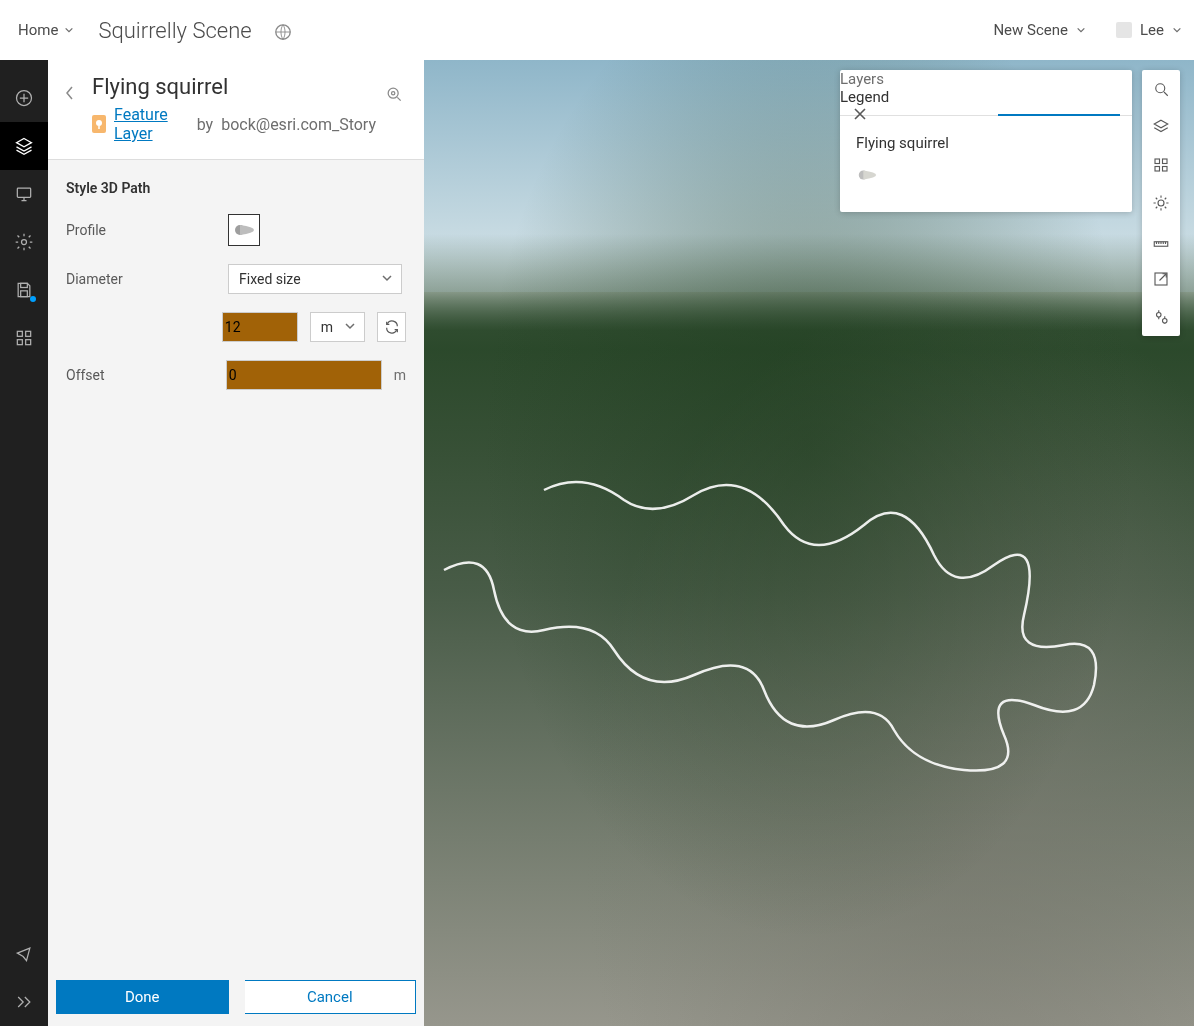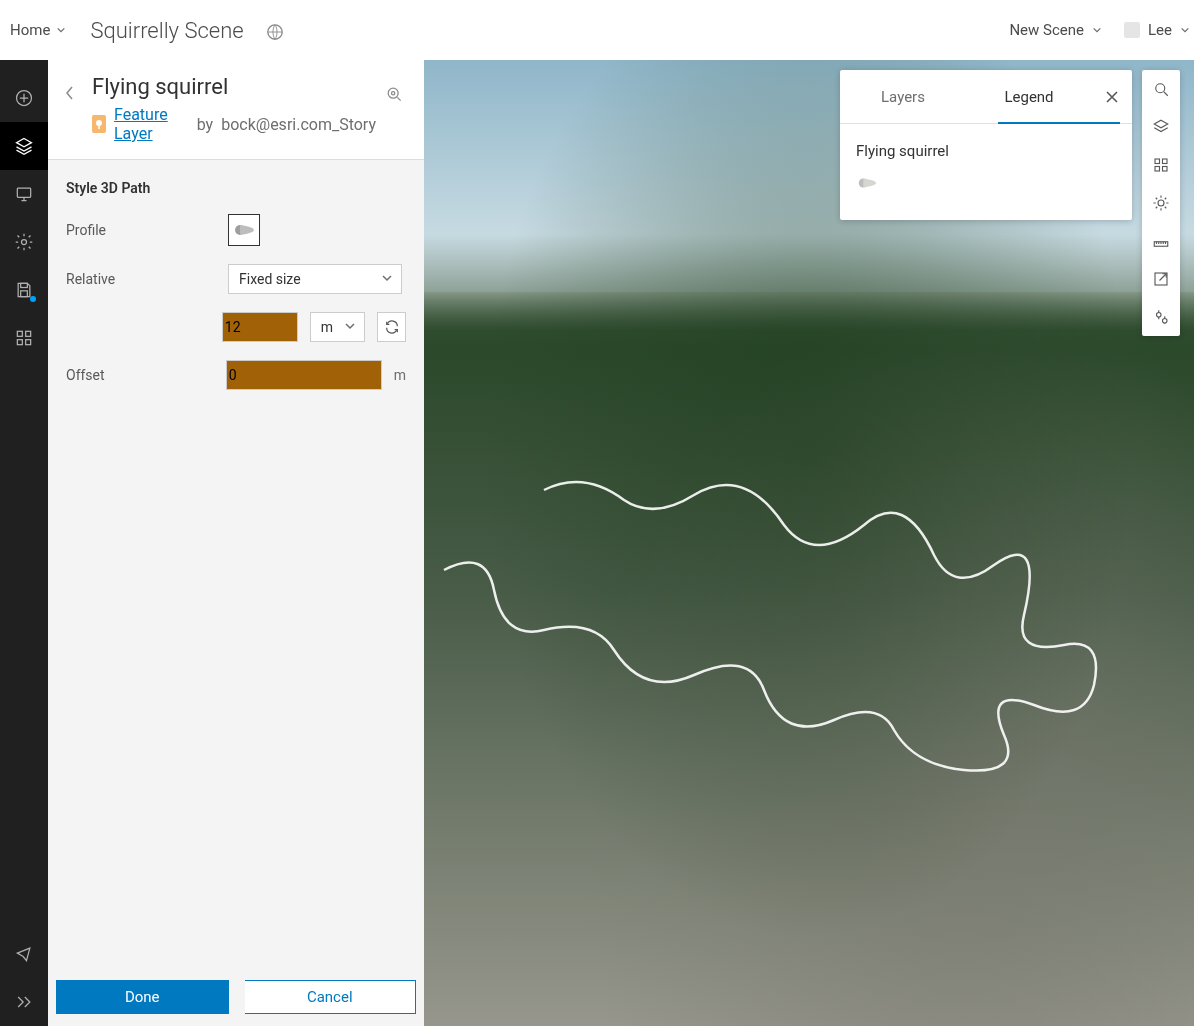--- a/index.html
+++ b/index.html
@@ -5,30 +5,30 @@
 * { box-sizing: border-box; margin: 0; padding: 0; font-family: -apple-system, BlinkMacSystemFont, "Segoe UI", Roboto, "Helvetica Neue", Arial, sans-serif; }
 html, body { height: 100%; width: 100%; overflow: hidden; background: #fff; }
 
 .app { display: flex; flex-direction: column; height: 100vh; width: 100vw; }
 
 
 .header {
   height: 60px;
   display: flex;
   align-items: center;
-  padding: 0 4px;
+  padding: 0 12px;
   background: #fff;
   color: #4c4c4c;
   font-size: 15px;
 }
 .header .home-dd { display:flex; align-items:center; gap:6px; cursor:pointer; padding:0 6px; color:#4c4c4c; }
 .header .title { display:flex; align-items:center; gap:22px; margin-left: 18px; font-size: 22px; font-weight: 300; color:#4c4c4c; }
 .header .spacer { flex:1; }
 .header .right-group { display:flex; align-items:center; gap:22px; }
-.header .dd { display:flex; align-items:center; gap:8px; cursor:pointer; color:#4c4c4c; }
+.header .dd { display:flex; align-items:center; gap:8px; cursor:pointer; color:#4c4c4c;margin-left:8px; }
 .avatar-placeholder { width:16px; height:16px; background:#e5e5e5; border-radius:2px; }
 
 .chev-down { width:10px; height:10px; display:inline-block; }
 .chev-down svg { display:block; }
 
 .globe-icon { width:18px; height:18px; }
 
 
 .body { flex:1; display:flex; min-height:0; }
 
@@ -126,21 +126,21 @@
 .sky { position:absolute; left:0; right:0; top:0; height:24%; background:linear-gradient(#8fb6c9, #d9e6ea); }
 .map-overlay path { stroke:#fff; stroke-width:2.5; fill:none; opacity:0.9; }
 
 
 .legend-card {
   position:absolute; top:10px; right:62px;
   width:292px; background:#fff; border-radius:2px;
   box-shadow:0 1px 6px rgba(0,0,0,0.2);
   font-size:15px; color:#323232;
 }
-.legend-tabs { display:flex; align-items:center; border-bottom:1px solid #e0e0e0; height:54px; position:relative; }
+.legend-tabs { display:flex; align-items:flex-start; border-bottom:1px solid #e0e0e0; height:46px; position:relative;flex-direction:column; }
 .legend-tabs .tab { flex:1; text-align:center; cursor:pointer; color:#6e6e6e; height:100%; display:flex; align-items:center; justify-content:center; }
 .legend-tabs .tab.active { color:#323232; }
 .legend-tabs .underline { position:absolute; bottom:-1px; left:50%; width:calc(50% - 24px); transform:translateX(-50%); margin-left:25%; height:2px; background:#0079c1; }
 .legend-tabs .close { width:40px; display:flex; align-items:center; justify-content:center; cursor:pointer; color:#595959; }
 .legend-body { padding: 18px 16px 24px 16px; }
 .legend-body .lname { font-size:15px; margin-bottom:14px; }
 .legend-swatch { width:22px; height:18px; }
 
 
 .tool-rail {
@@ -291,21 +291,21 @@
           <div class="swatch-btn">
             <svg width="24" height="18" viewBox="0 0 24 18">
                 <ellipse cx="8" cy="9" rx="5" ry="5" fill="#9e9e9e"></ellipse>
                 <path d="M8 4 Q22 6 22 9 Q22 12 8 14" fill="#bdbdbd"></path>
               </svg>
           </div>
         </div>
 
 
         <div class="row">
-          <div class="lab">Relative</div>
+          <div class="lab">Diameter</div>
           <div class="sel sel-full">
             <span>Fixed size</span>
             <span class="sel-chev">
               <svg width="12" height="12" viewBox="0 0 12 12">
                   <path d="M2 4l4 4 4-4" fill="none" stroke="#6e6e6e" stroke-width="1.5"></path>
                 </svg>
             </span>
           </div>
         </div>
 

